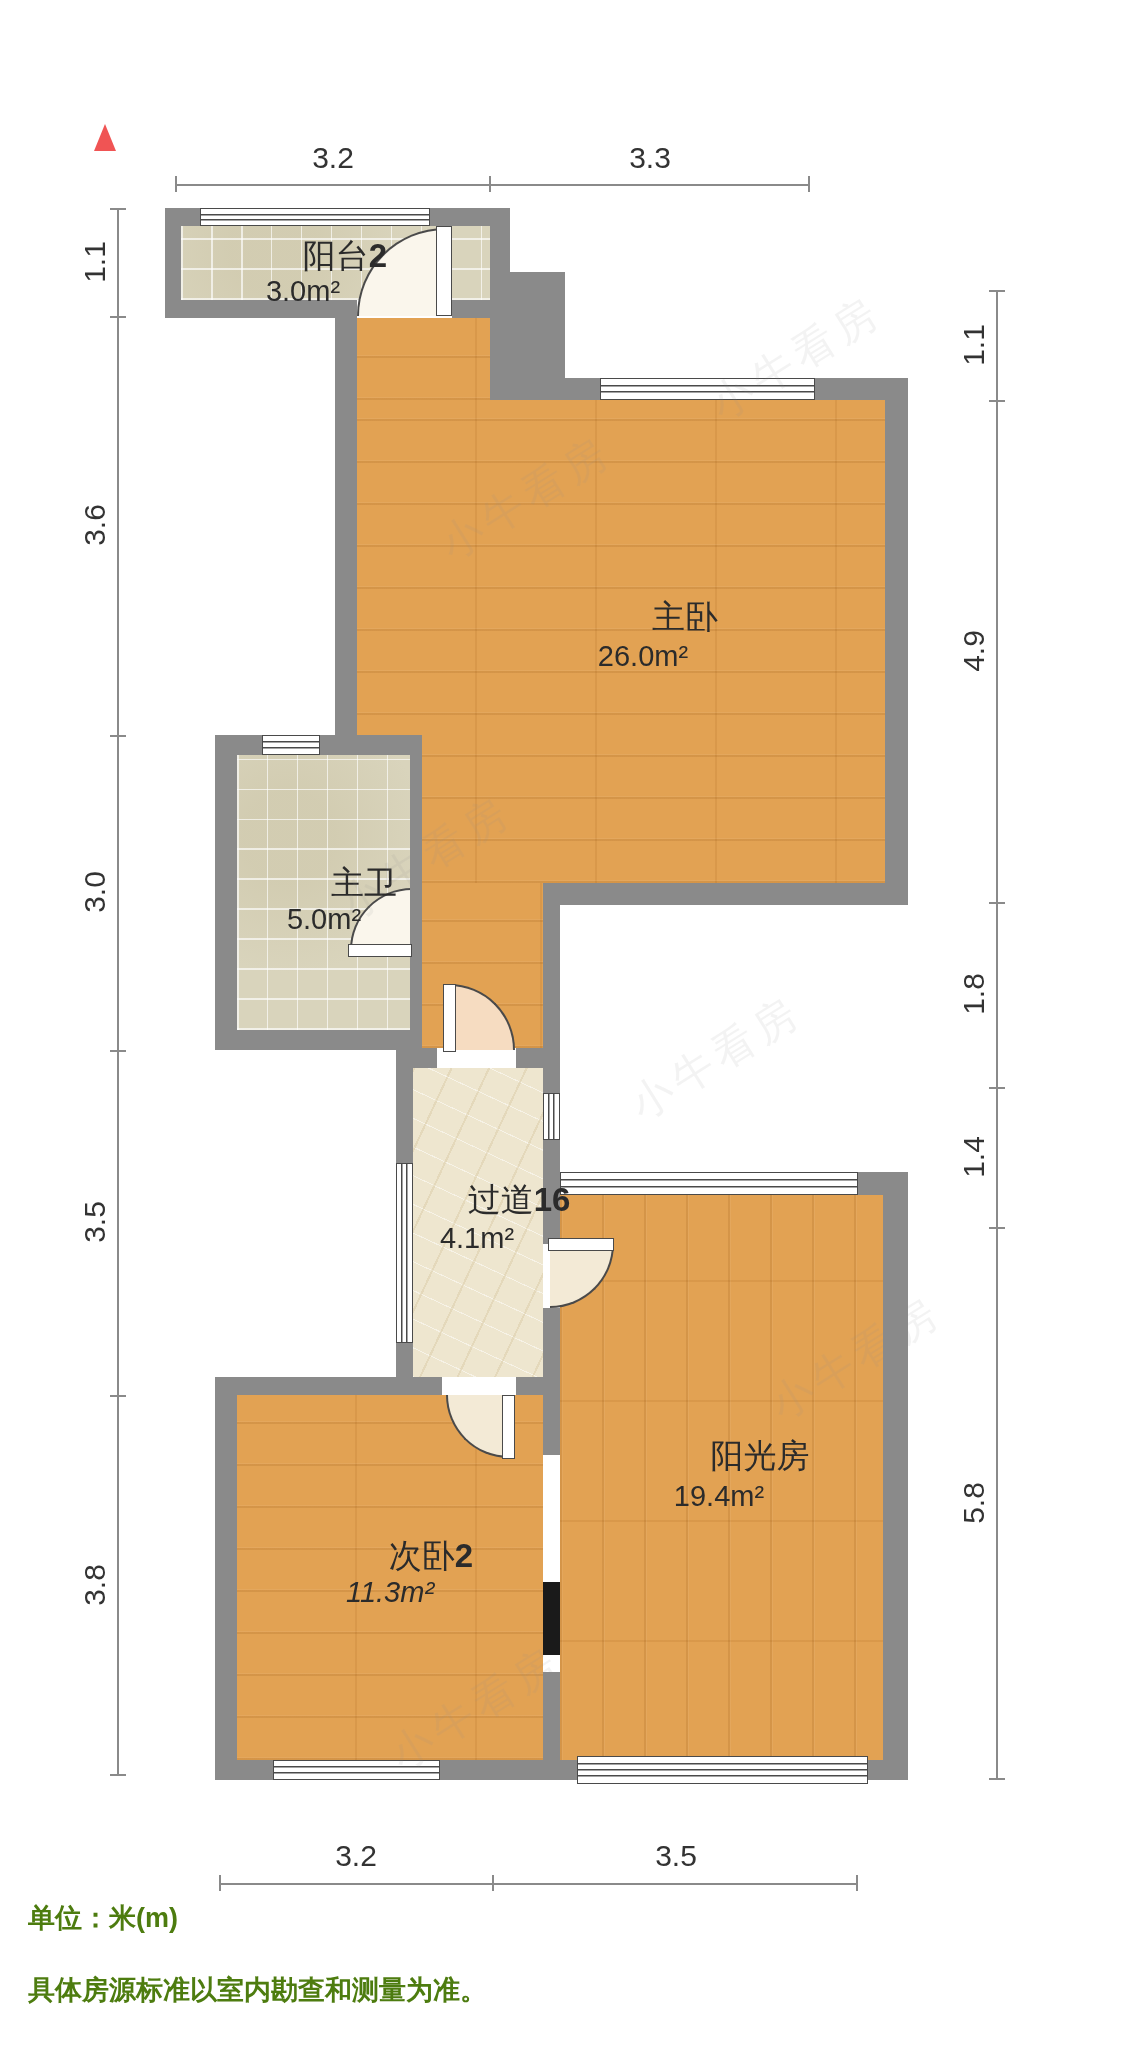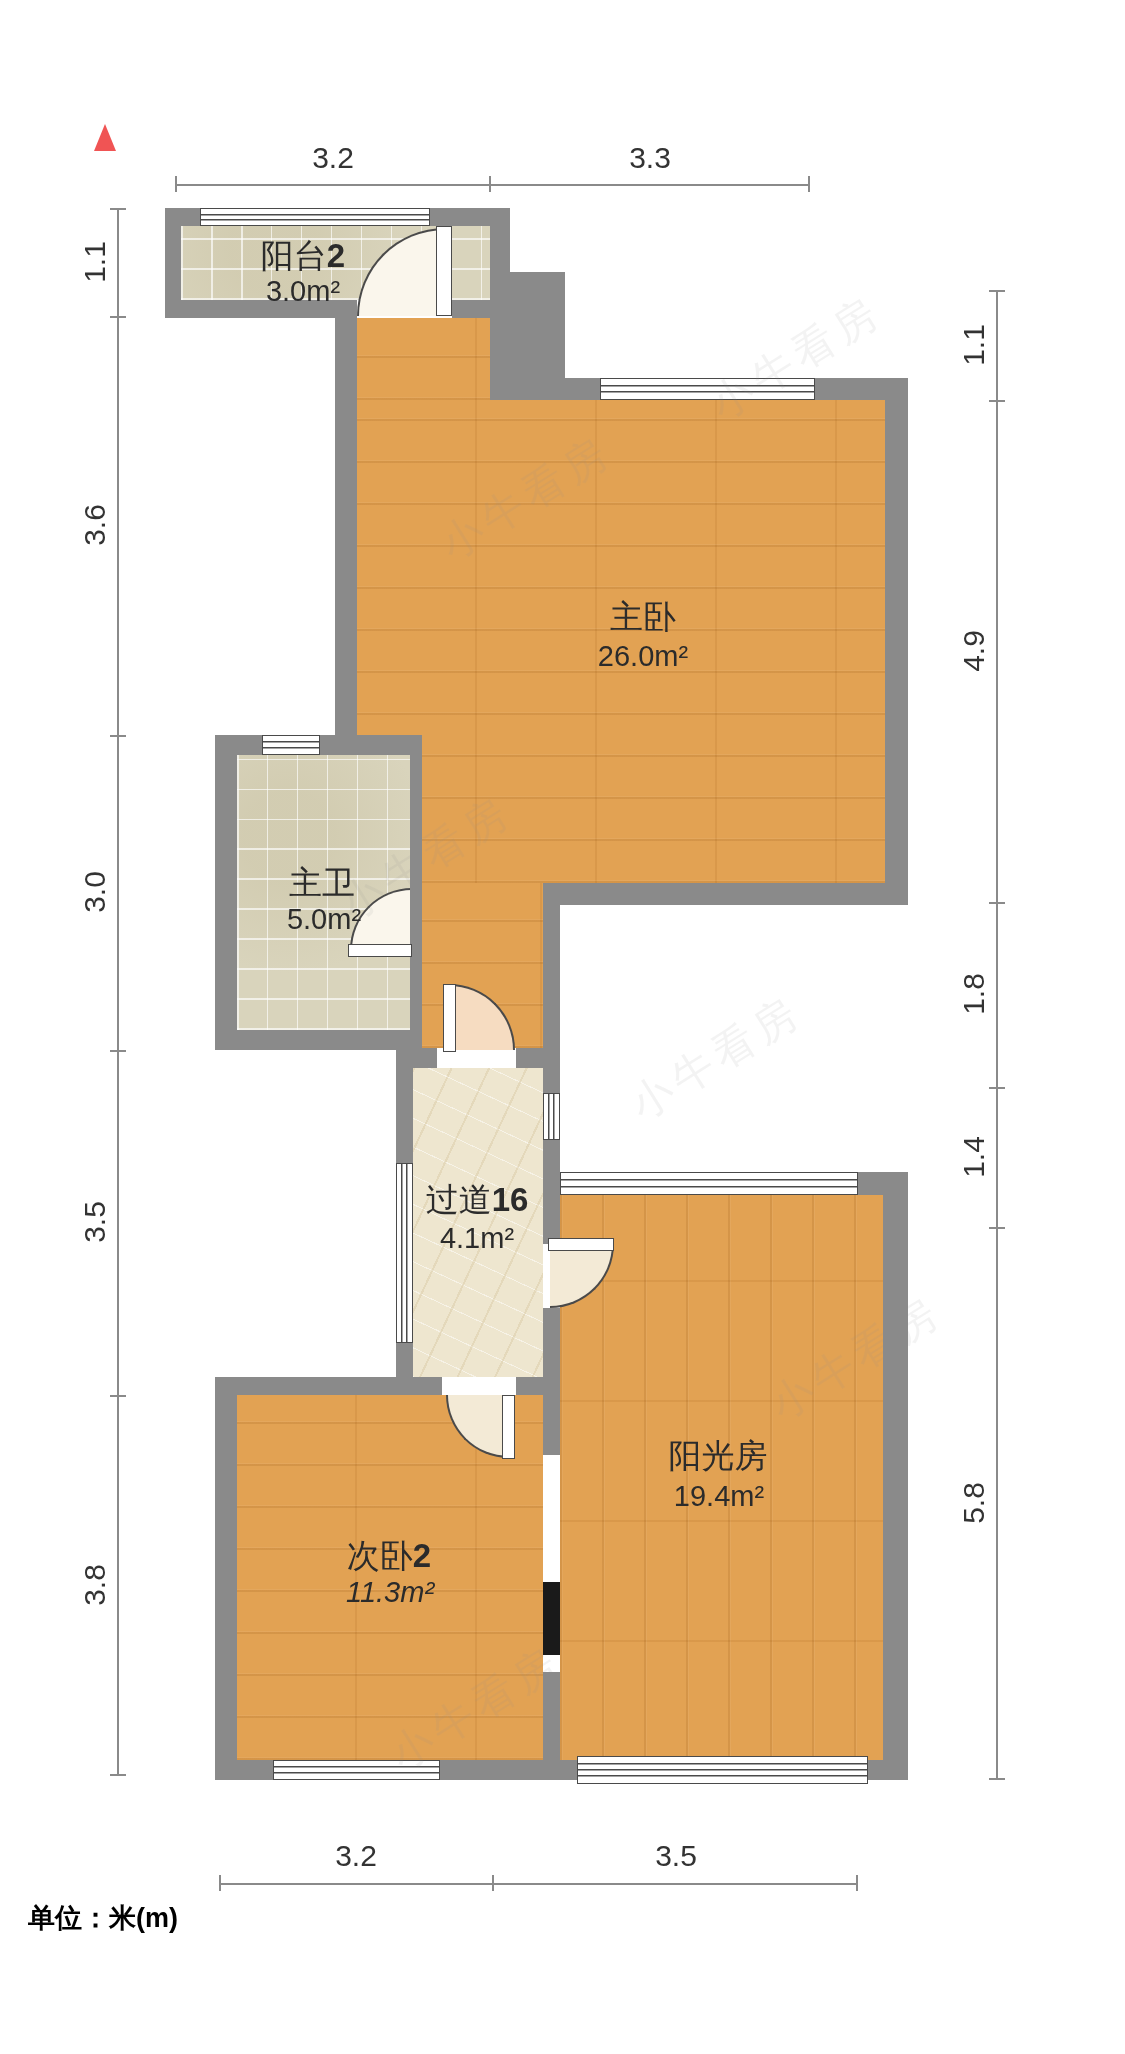--- a/index.html
+++ b/index.html
@@ -44,35 +44,35 @@
   .win-v2{background:
       linear-gradient(90deg,#4a4a4a,#4a4a4a) 33% 0/1.5px 100% no-repeat,
       linear-gradient(90deg,#4a4a4a,#4a4a4a) 67% 0/1.5px 100% no-repeat,#fff;}
   .door-arc{position:absolute;z-index:2;background:#faf6ec;}
   .arc-tl{border-radius:100% 0 0 0;border-top:2.5px solid #4a4a4a;border-left:2.5px solid #4a4a4a;}
   .arc-tr{border-radius:0 100% 0 0;border-top:2.5px solid #4a4a4a;border-right:2.5px solid #4a4a4a;}
   .arc-br{border-radius:0 0 100% 0;border-bottom:2.5px solid #4a4a4a;border-right:2.5px solid #4a4a4a;}
   .arc-bl{border-radius:0 0 0 100%;border-bottom:2.5px solid #4a4a4a;border-left:2.5px solid #4a4a4a;}
   .door-leaf{position:absolute;z-index:5;background:#fff;border:1.6px solid #4a4a4a;}
   .room-label{position:absolute;z-index:6;transform:translate(-50%,-50%);text-align:center;
-    color:#2b2b2b;font-size:33px;font-weight:500;white-space:nowrap;}
+    color:#2b2b2b;font-size:33px;font-weight:500;white-space:nowrap;margin-left:42px;}
   .room-label .num{font-weight:700;}
   .room-area{position:absolute;z-index:6;transform:translate(-50%,-50%);text-align:center;
     color:#2b2b2b;font-size:29px;font-weight:400;white-space:nowrap;}
   .dim-line{position:absolute;background:var(--dim,#8a8a8a);z-index:6;}
   .dim-label{position:absolute;z-index:6;color:#333;font-size:30px;transform:translate(-50%,-50%);white-space:nowrap;}
   .dim-label.vert{transform:translate(-50%,-50%) rotate(-90deg);}
   .tick-h{position:absolute;width:2px;height:16px;background:var(--dim,#8a8a8a);z-index:6;}
   .tick-v{position:absolute;width:16px;height:2px;background:var(--dim,#8a8a8a);z-index:6;}
   .north{position:absolute;width:0;height:0;z-index:6;
     border-left:11px solid transparent;border-right:11px solid transparent;
     border-bottom:27px solid var(--accent,#f05454);}
   .wm{position:absolute;z-index:7;color:#8f8f8f;opacity:0.10;font-size:42px;letter-spacing:6px;
     transform:rotate(-32deg);white-space:nowrap;pointer-events:none;}
-  .footer{position:absolute;left:28px;z-index:6;color:#000000;font-size:27px;font-weight:700;white-space:nowrap;}
+  .footer{position:absolute;left:28px;z-index:6;color:#4d7c0f;font-size:27px;font-weight:700;white-space:nowrap;}
   .seg-white{position:absolute;background:#fff;z-index:4;}
   .seg-black{position:absolute;background:#1a1a1a;z-index:4;}
 </style>
 </head>
 <body>
 
 <div id="canvas">
 
   <div class="north" style="left:94px;top:124px;"></div>
 
@@ -213,14 +213,15 @@
   <div class="dim-label vert" style="left:974px;top:1503px;">5.8</div>
 
   <div class="wm" style="left:430px;top:470px;">小牛看房</div>
   <div class="wm" style="left:700px;top:330px;">小牛看房</div>
   <div class="wm" style="left:330px;top:830px;">小牛看房</div>
   <div class="wm" style="left:620px;top:1030px;">小牛看房</div>
   <div class="wm" style="left:760px;top:1330px;">小牛看房</div>
   <div class="wm" style="left:380px;top:1680px;">小牛看房</div>
 
   <div class="footer" style="top:1900px;">单位：米(m)</div>
+  <div class="footer" style="top:1972px;">具体房源标准以室内勘查和测量为准。</div>
 
 </div>
 
 </body></html>

